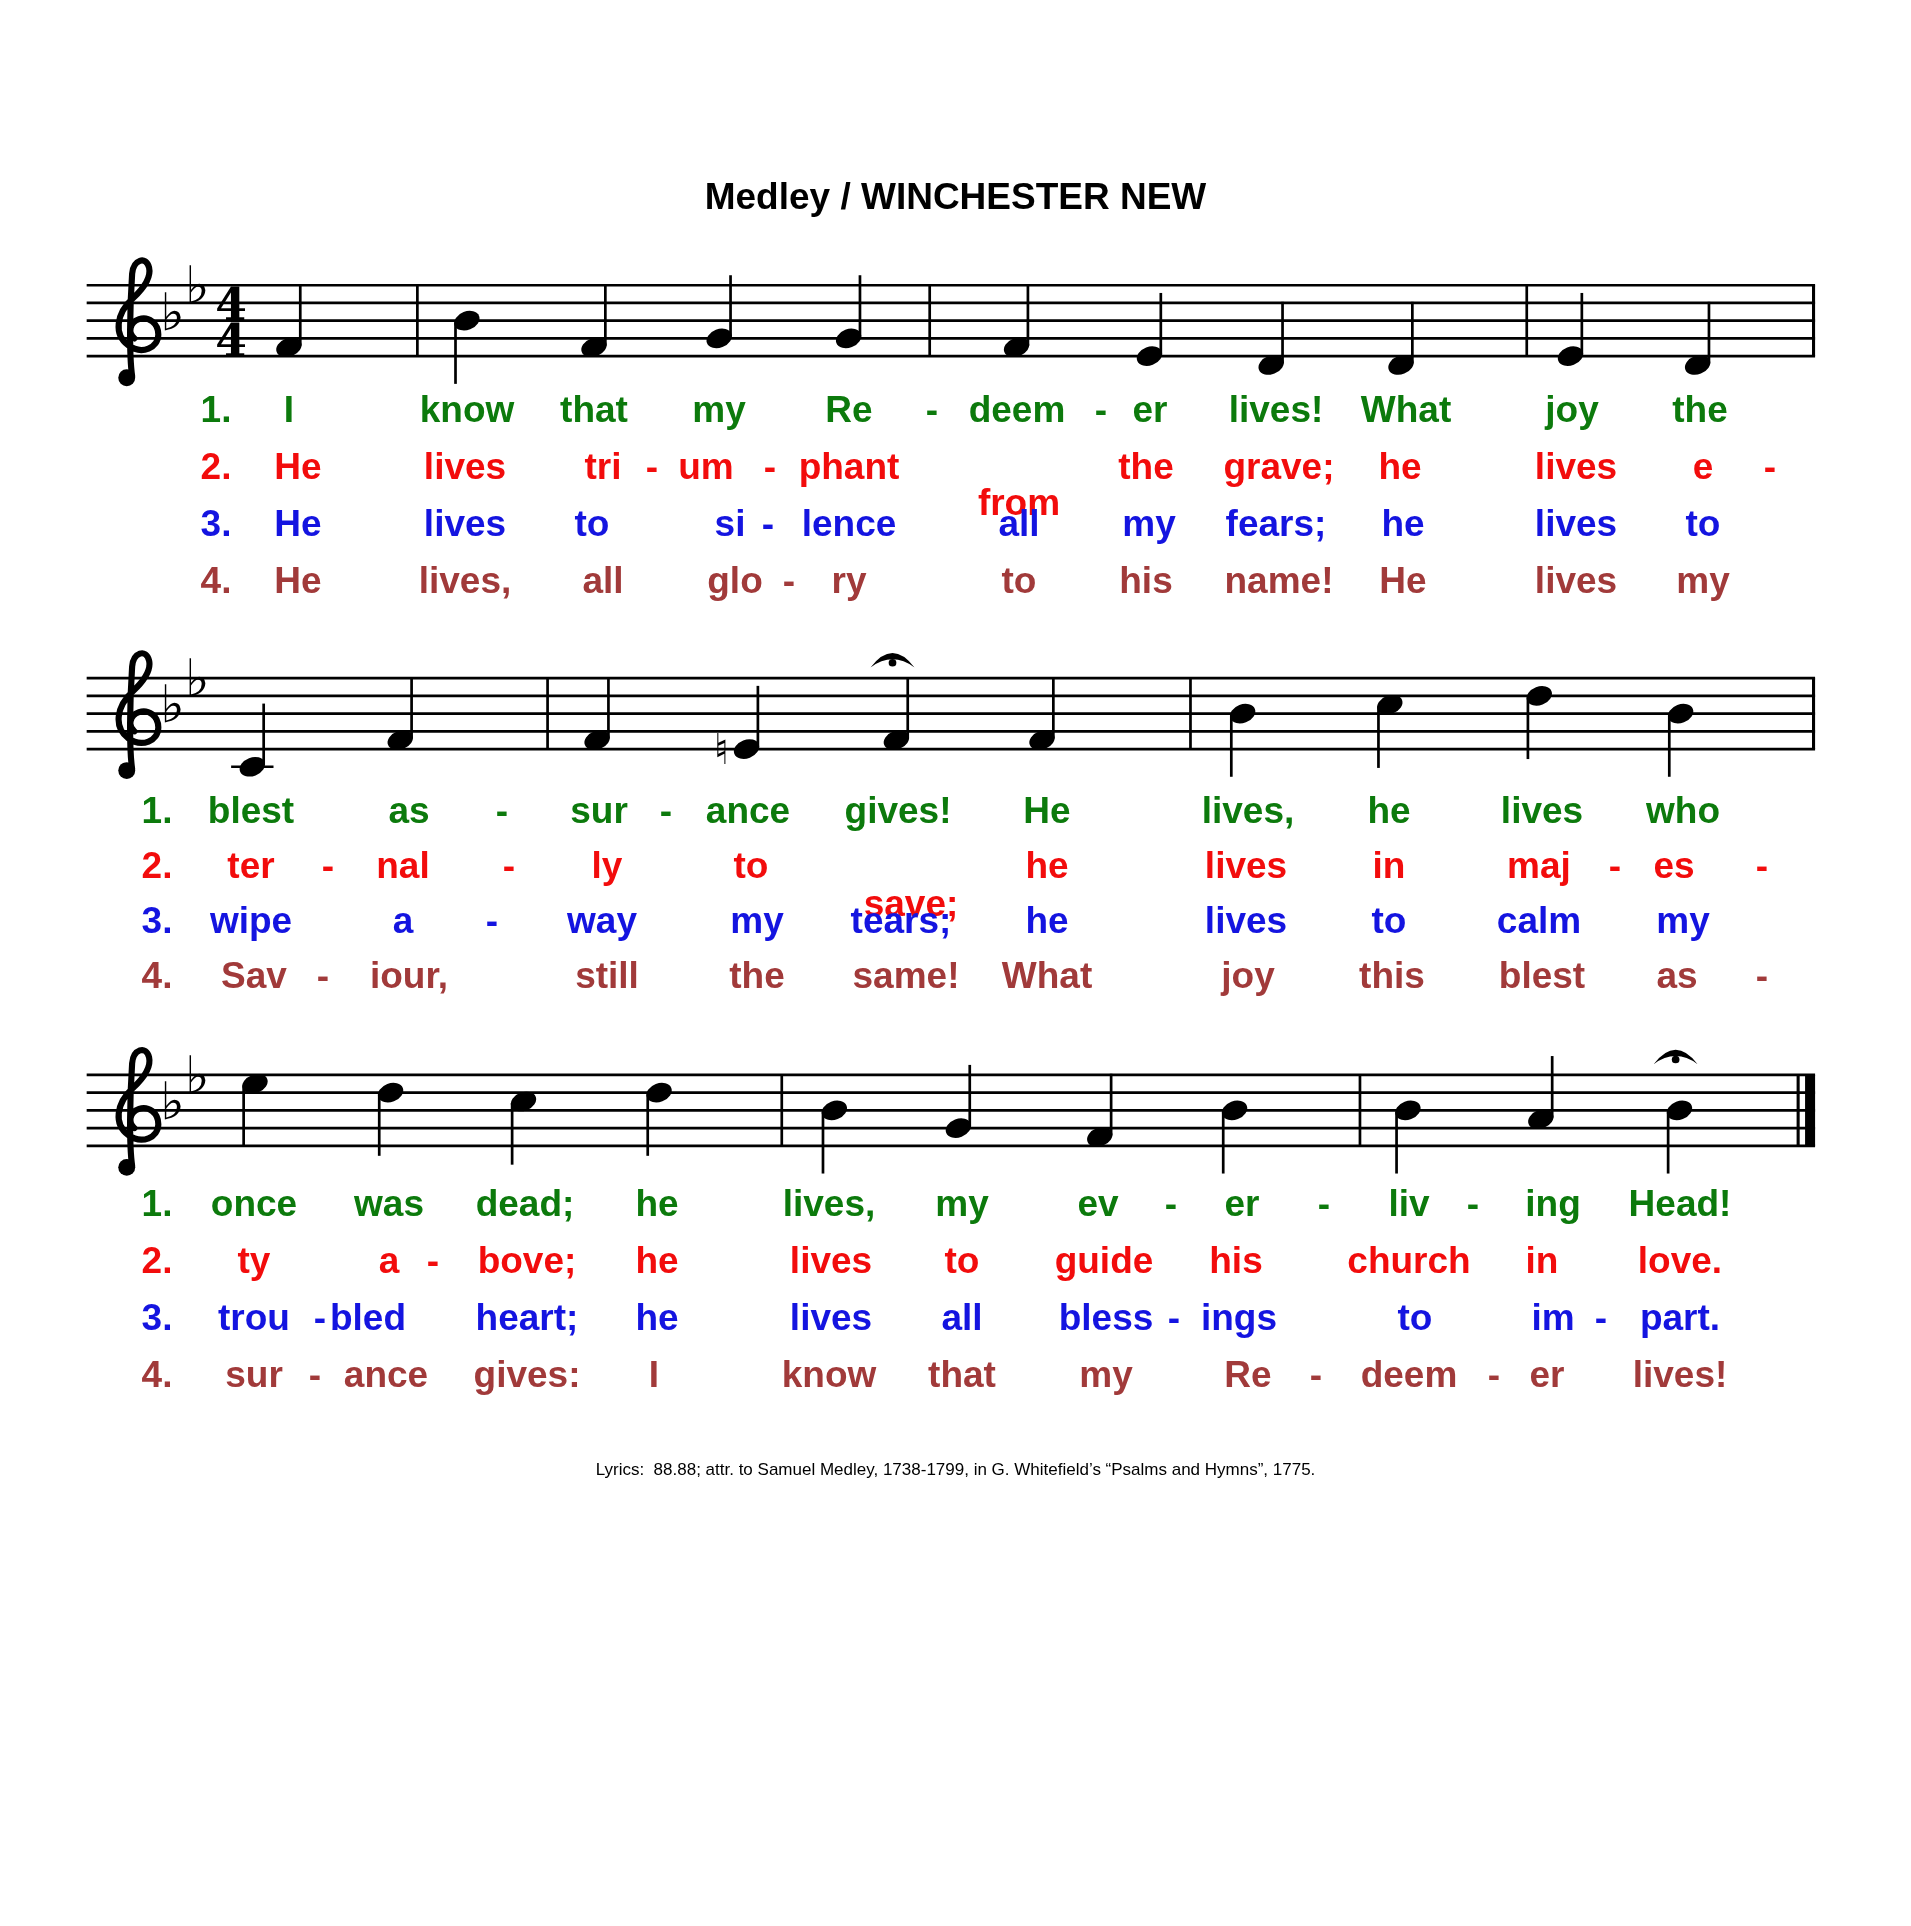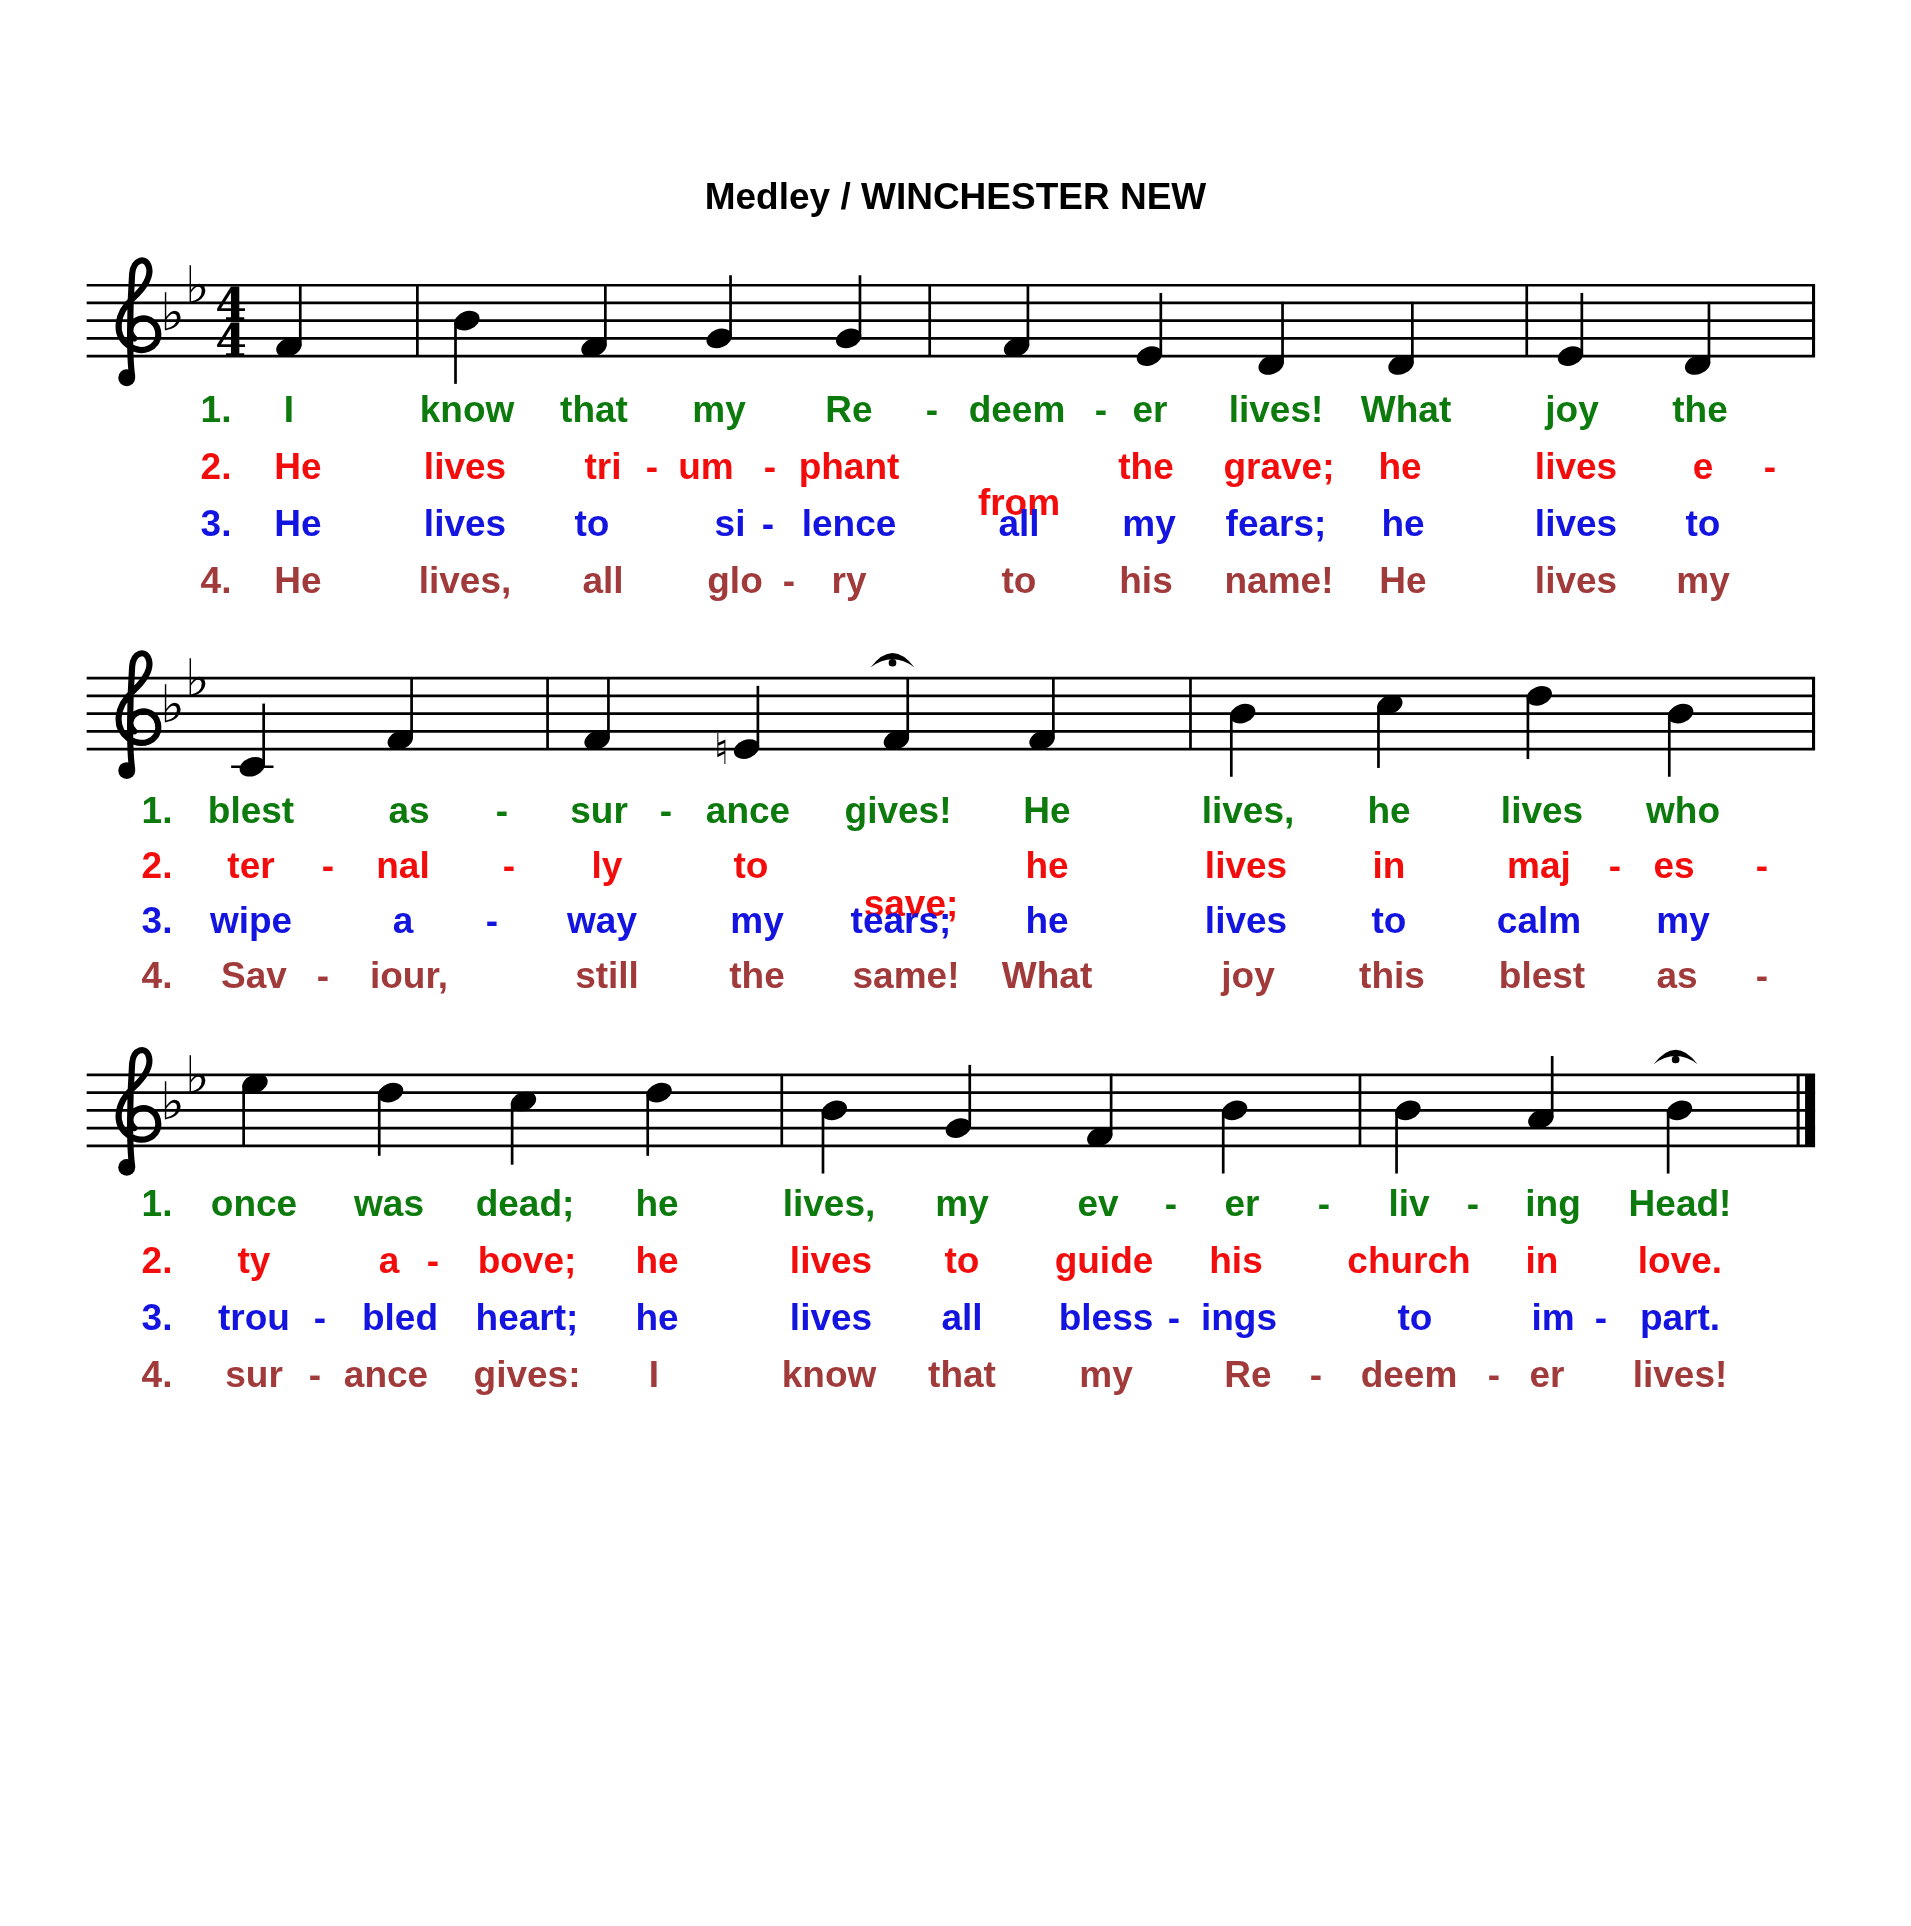--- a/index.html
+++ b/index.html
@@ -377,21 +377,21 @@
           <span style="left: 1104px;">guide</span>
           <span style="left: 1236px;">his</span>
           <span style="left: 1409px;">church</span>
           <span style="left: 1542px;">in</span>
           <span style="left: 1680px;">love.</span>
         </div>
         <div class="lyric-row v3" style="top: 1299px;">
           <span style="left: 157px;">3.</span>
           <span style="left: 254px;">trou</span>
           <span style="left: 320px;">-</span>
-          <span style="left: 400px;">bled</span>
+          <span style="left: 368px;">bled</span>
           <span style="left: 527px;">heart;</span>
           <span style="left: 657px;">he</span>
           <span style="left: 831px;">lives</span>
           <span style="left: 962px;">all</span>
           <span style="left: 1106px;">bless</span>
           <span style="left: 1174px;">-</span>
           <span style="left: 1239px;">ings</span>
           <span style="left: 1415px;">to</span>
           <span style="left: 1553px;">im</span>
           <span style="left: 1601px;">-</span>
@@ -410,14 +410,15 @@
           <span style="left: 1248px;">Re</span>
           <span style="left: 1316px;">-</span>
           <span style="left: 1409px;">deem</span>
           <span style="left: 1494px;">-</span>
           <span style="left: 1547px;">er</span>
           <span style="left: 1680px;">lives!</span>
         </div>
       </div>
     </div>
 
+  <div class="footer" style="top:1461px">Lyrics:  88.88; attr. to Samuel Medley, 1738-1799, in G. Whitefield’s “Psalms and Hymns”, 1775.</div>
 </div>
 
 
 </body></html>

